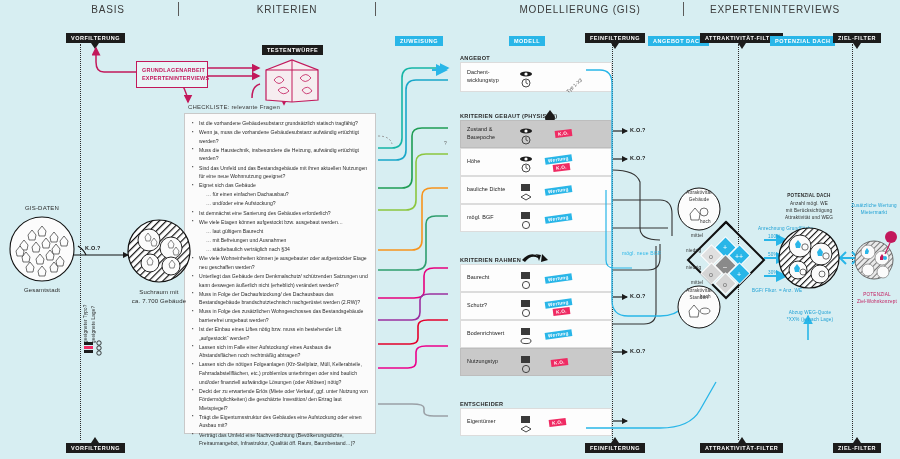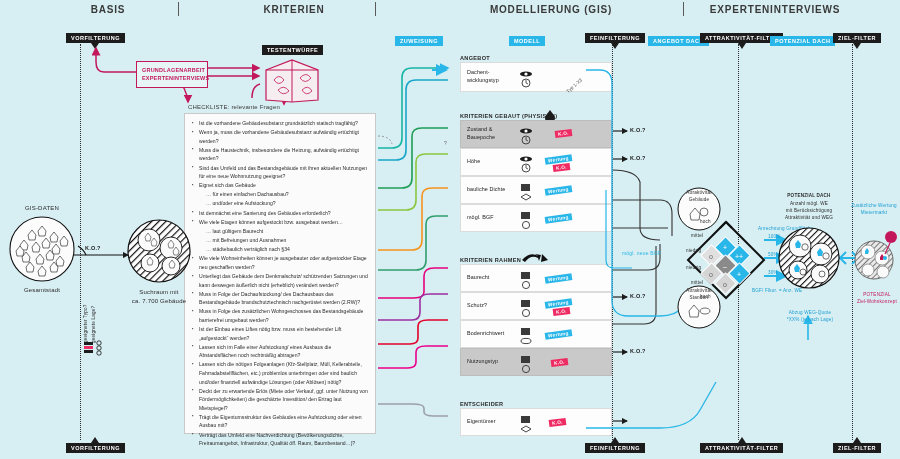--- a/index.html
+++ b/index.html
@@ -6,21 +6,21 @@
   body{
     width:900px;height:459px;background:#d7eef2;
     font-family:"Liberation Sans", sans-serif;
     position:relative;overflow:hidden;
     -webkit-font-smoothing:antialiased;
   }
   .abs{position:absolute;}
   
   .phase{
     position:absolute;top:4px;font-size:10px;letter-spacing:.8px;
-    color:#3a3a3a;font-weight:700;text-align:right;white-space:nowrap;
+    color:#3a3a3a;font-weight:400;text-align:right;white-space:nowrap;
   }
   .phase-div{position:absolute;top:2px;width:1px;height:14px;background:#5a5a5a;}
   
   .tag{
     position:absolute;font-size:5.5px;letter-spacing:.5px;color:#fff;
     padding:2px 5px 2px 5px;white-space:nowrap;font-weight:700;
     background:#1c1c1c;text-align:center;
   }
   .tag.blue{background:#29b6e8;color:#fff;}
   .tag .pointer{
@@ -80,22 +80,22 @@
   svg{position:absolute;left:0;top:0;overflow:visible;}
   .vert-txt{position:absolute;font-size:4.6px;color:#222;white-space:nowrap;transform:rotate(-90deg);transform-origin:left bottom;letter-spacing:.2px;}
   .potlab{position:absolute;font-size:4.6px;color:#2b2b2b;text-align:center;line-height:1.5;letter-spacing:.2px;}
   .potlab.blue{color:#1a9fd4;}
 </style>
 </head>
 <body>
 
 <div>
   <div class="phase" style="left:108px;transform:translateX(-50%);">BASIS</div>
-  <div class="phase" style="left:294px;transform:translateX(-50%);">KRITERIEN</div>
-  <div class="phase" style="left:551px;transform:translateX(-50%);">MODELLIERUNG (GIS)</div>
+  <div class="phase" style="left:287px;transform:translateX(-50%);">KRITERIEN</div>
+  <div class="phase" style="left:580px;transform:translateX(-50%);">MODELLIERUNG (GIS)</div>
   <div class="phase" style="left:775px;transform:translateX(-50%);">EXPERTENINTERVIEWS</div>
   <div class="phase-div" style="left:178px;"></div>
   <div class="phase-div" style="left:375px;"></div>
   <div class="phase-div" style="left:683px;"></div>
 </div>
 
 <div class="vdot" style="left:80px;top:44px;height:396px;"></div>
 <div class="vdot" style="left:612px;top:44px;height:396px;"></div>
 <div class="vdot" style="left:738px;top:44px;height:396px;"></div>
 <div class="vdot" style="left:852px;top:44px;height:396px;"></div>

